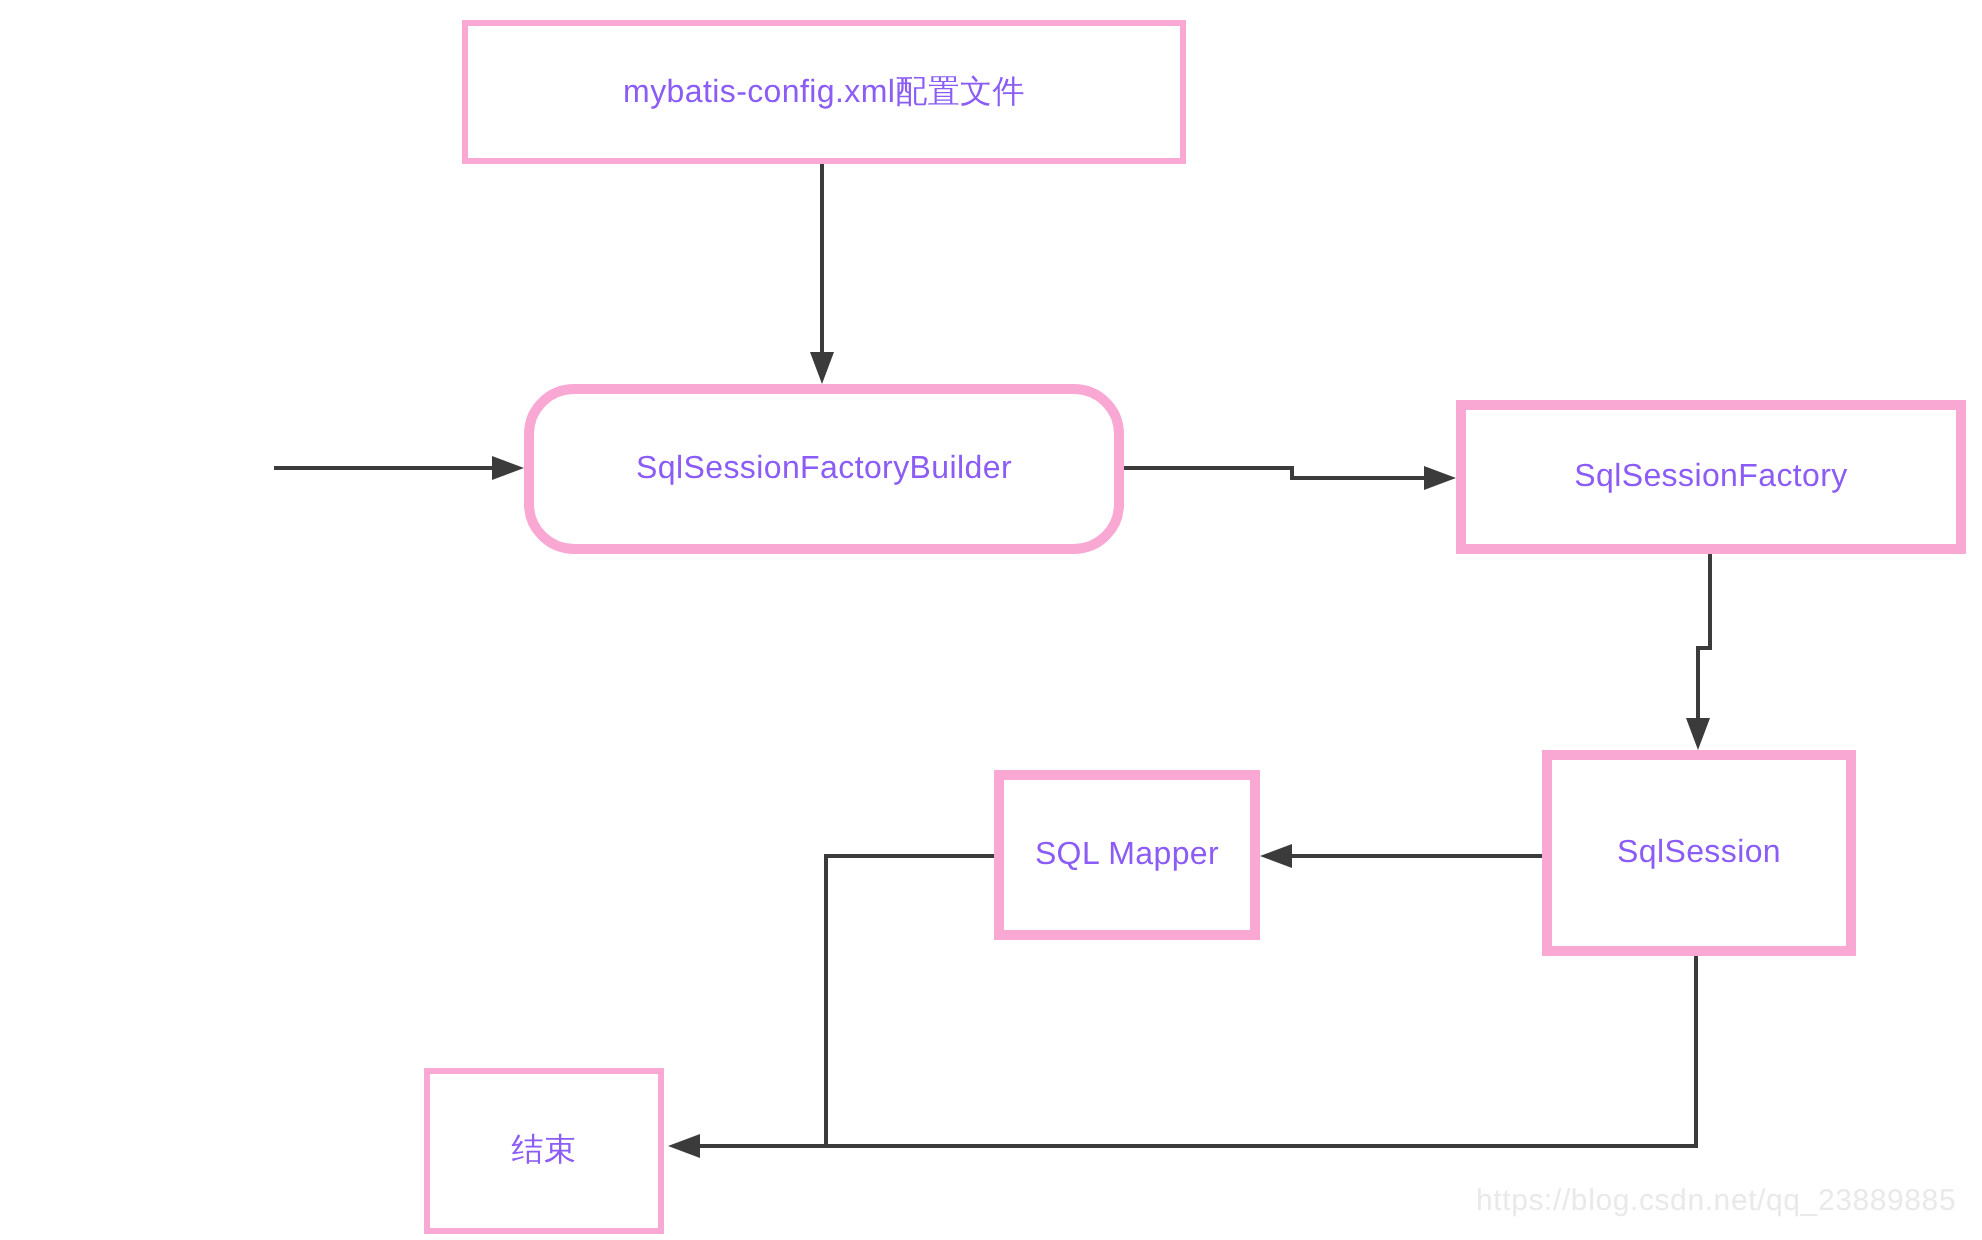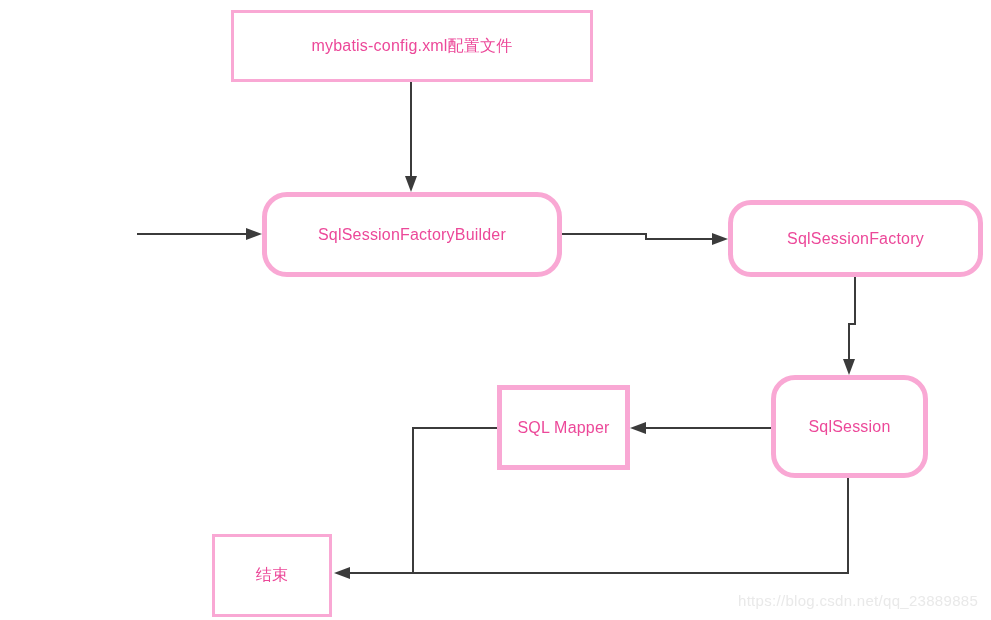--- a/index.html
+++ b/index.html
@@ -23,32 +23,32 @@
     height: 620px;
   }
   .node {
     position: absolute;
     box-sizing: border-box;
     border: 5px solid #f9a8d4;
     background: #ffffff;
     display: flex;
     align-items: center;
     justify-content: center;
-    color: #ec4899;
+    color: #8b5cf6;
     font-size: 16px;
     font-weight: 400;
     letter-spacing: 0.2px;
     text-align: center;
     white-space: nowrap;
   }
   .node-config  { left: 231px; top: 10px;  width: 362px; height: 72px;  border-width: 3px; }
   .node-start   { left: 16px;  top: 192px; width: 121px; height: 84px;  border-width: 3px; }
   .node-builder { left: 262px; top: 192px; width: 300px; height: 85px; border-radius: 25px;  }
-  .node-factory { left: 728px; top: 200px; width: 255px; height: 77px; border-radius: 23px;  }
-  .node-session { left: 771px; top: 375px; width: 157px; height: 103px; border-radius: 24px; }
+  .node-factory { left: 728px; top: 200px; width: 255px; height: 77px;  }
+  .node-session { left: 771px; top: 375px; width: 157px; height: 103px; }
   .node-mapper  { left: 497px; top: 385px; width: 133px; height: 85px;  }
   .node-end     { left: 212px; top: 534px; width: 120px; height: 83px;  border-width: 3px; }
   .watermark {
     position: absolute;
     left: 738px;
     top: 592px;
     font-size: 15px;
     color: #e9e9e9;
     letter-spacing: 0.3px;
     white-space: nowrap;

